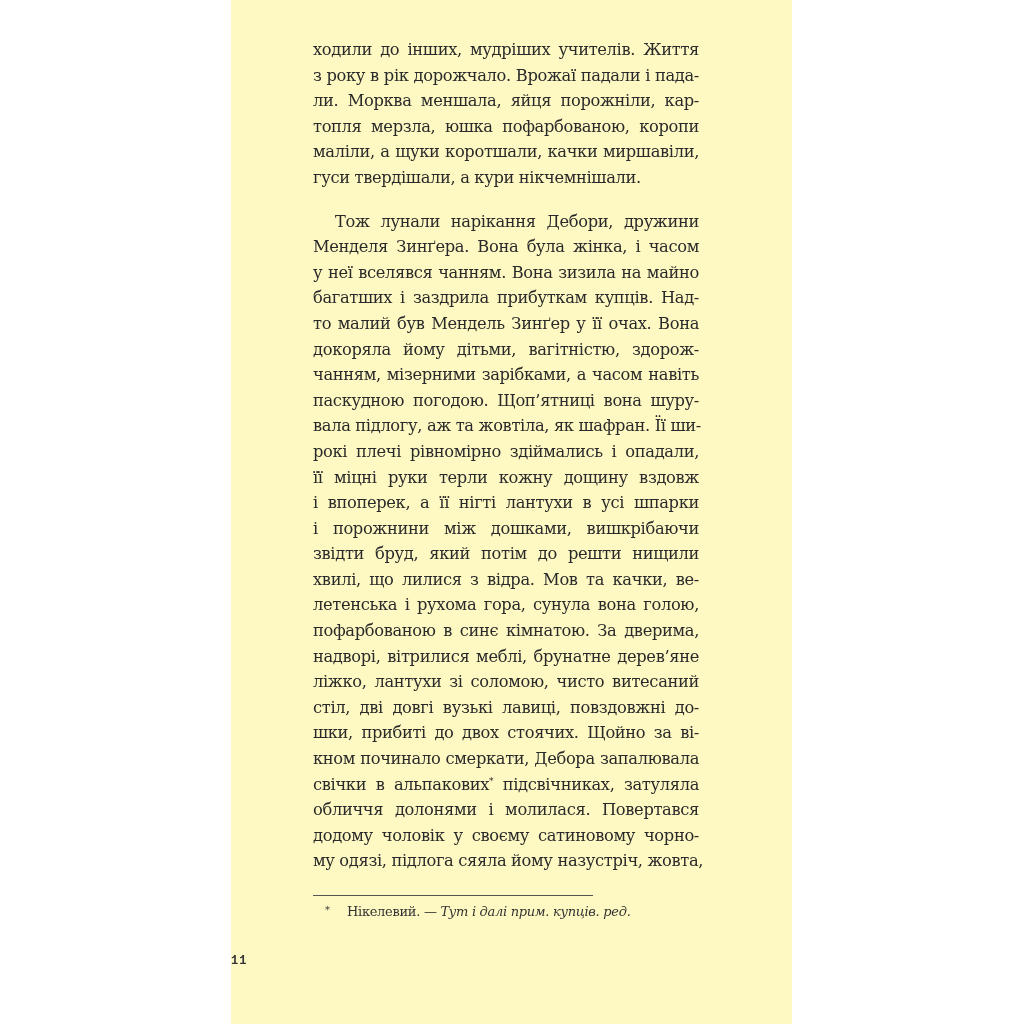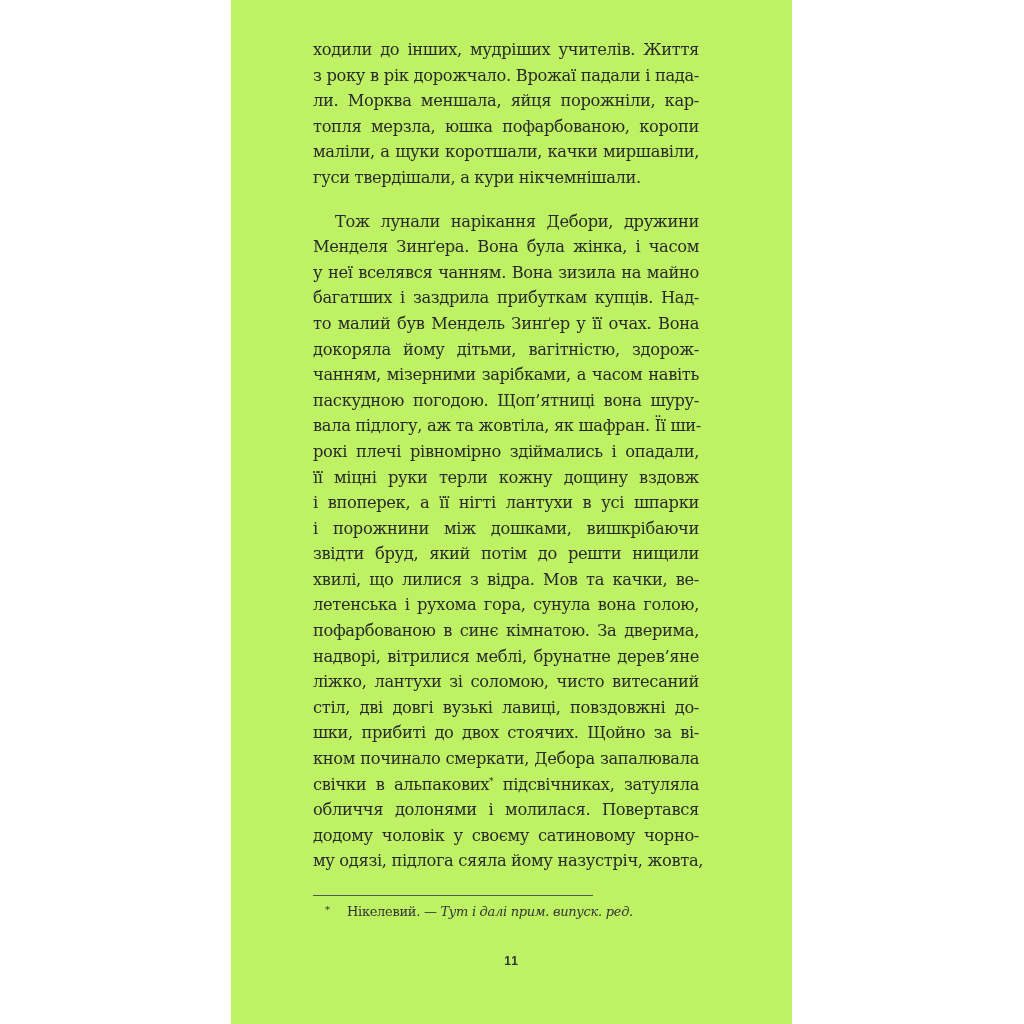--- a/index.html
+++ b/index.html
@@ -9,21 +9,21 @@
       height: 1024px;
       background: #ffffff;
       overflow: hidden;
     }
     .page {
       position: absolute;
       left: 231px;
       top: 0;
       width: 561px;
       height: 1024px;
-      background: #bef264;
+      background: #fef9c3;
     }
     .text-block {
       position: absolute;
       left: 82px;
       top: 37px;
       width: 386px;
       font-family: "DejaVu Serif", "Liberation Serif", serif;
       font-size: 16.3px;
       line-height: 25.6px;
       color: #2a2a2a;
@@ -73,22 +73,21 @@
       vertical-align: 3px;
     }
     .footnote .italic {
       font-style: italic;
     }
     .page-number {
       position: absolute;
       left: 0;
       width: 561px;
       top: 954px;
-      text-align: center;
-      font-family: Liberation Sans, sans-serif;
+      font-family: Liberation Mono, monospace;
       font-size: 12px;
       font-weight: bold;
       color: #333333;
       letter-spacing: 1px;
     }
   </style>
 </head>
 <body>
 
 <div class="page">
@@ -123,17 +122,17 @@
     <span class="line">кном починало смеркати, Дебора запалювала</span>
     <span class="line"><span>свічки в альпакових</span><span class="fn-mark">*</span> <span>підсвічниках, затуляла</span></span>
     <span class="line">обличчя долонями і молилася. Повертався</span>
     <span class="line">додому чоловік у своєму сатиновому чорно-</span>
     <span class="line">му одязі, підлога сяяла йому назустріч, жовта,</span>
   </div>
 
   <div class="rule"></div>
 
   <div class="footnote">
-    <span class="star">*</span><span>Нікелевий. — </span><span class="italic">Тут і далі прим. випуск. ред.</span>
+    <span class="star">*</span><span>Нікелевий. — </span><span class="italic">Тут і далі прим. купців. ред.</span>
   </div>
 
   <div class="page-number">11</div>
 </div>
 
 </body></html>

